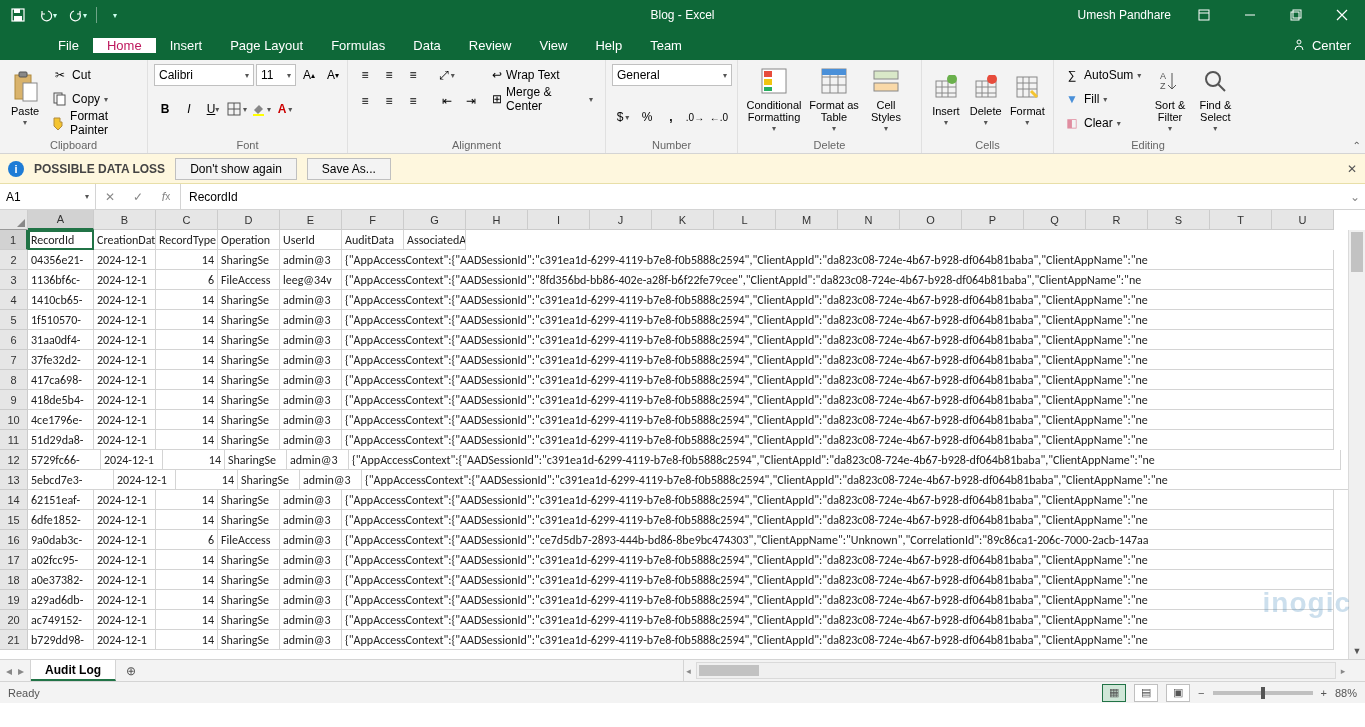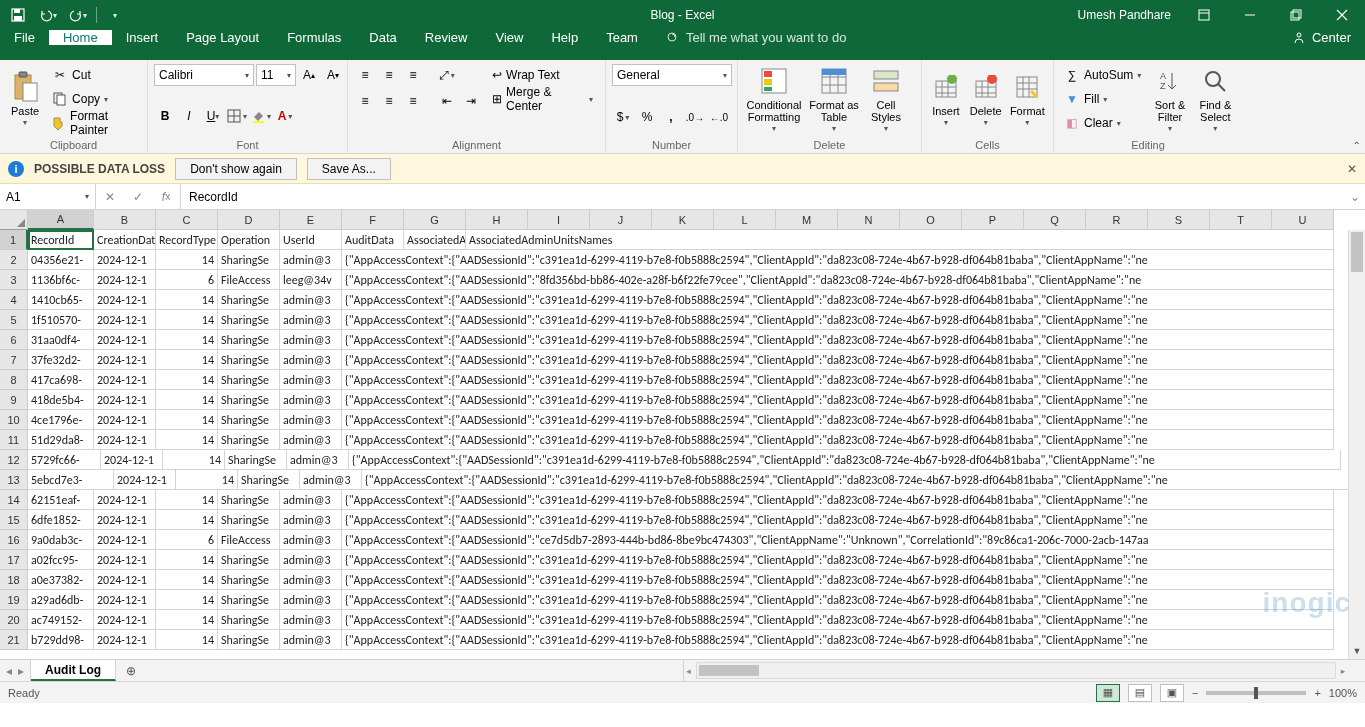--- a/index.html
+++ b/index.html
@@ -10,24 +10,24 @@
 .titlebar .qat { display: flex; align-items: center; gap: 6px; padding-left: 6px; }
 .titlebar .qat .qat-btn { width: 24px; height: 24px; display: flex; align-items: center; justify-content: center; cursor: pointer; }
 .titlebar .qat .sep { width: 1px; height: 16px; background: rgba(255,255,255,0.4); }
 .titlebar .title { position: absolute; left: 50%; transform: translateX(-50%); font-size: 12px; }
 .titlebar .right { margin-left: auto; display: flex; align-items: center; }
 .titlebar .user { font-size: 12px; padding-right: 10px; }
 .titlebar .winbtn { width: 46px; height: 30px; display: flex; align-items: center; justify-content: center; cursor: pointer; }
 .titlebar svg { stroke: #fff; fill: none; }
 
 
-.ribbon-tabs { height: 30px; background: #0e6838; display: flex; align-items: flex-start; color: #fff; font-size: 13px; }
+.ribbon-tabs { height: 30px; background: #0e6838; display: flex; align-items: center; color: #fff; font-size: 13px; padding-left: 44px; }
 .ribbon-tabs .tab { padding: 0 14px; display: flex; align-items: center; cursor: pointer; }
 .ribbon-tabs .tab.file { background: #0e6838; }
-.ribbon-tabs .tab.active { background: #fff; color: #0f766e; }
+.ribbon-tabs .tab.active { background: #fff; color: #be185d; }
 .ribbon-tabs .tellme { display: flex; align-items: center; gap: 6px; padding: 0 14px; color: #d6e9dc; }
 .ribbon-tabs .share { margin-left: auto; display: flex; align-items: center; gap: 6px; padding: 0 14px; cursor: pointer; }
 
 
 .ribbon { height: 94px; background: #f3f3f3; border-bottom: 1px solid #d4d4d4; display: flex; position: relative; }
 .ribbon .group { border-right: 1px solid #e0e0e0; display: flex; flex-direction: column; justify-content: space-between; padding: 4px 6px 2px 6px; }
 .ribbon .group .content { display: flex; align-items: flex-start; gap: 4px; flex: 1; }
 .ribbon .group .label { font-size: 11px; color: #666; text-align: center; padding-top: 2px; position: relative;}
 .ribbon .bigbtn { display: flex; flex-direction: column; align-items: center; justify-content: center; width: 44px; height: 70px; cursor: pointer; font-size: 11px; text-align:center; line-height:1.1; gap:2px;}
 .ribbon .bigbtn .ico { width: 32px; height: 32px; display:flex;align-items:center;justify-content:center;}
@@ -160,27 +160,20 @@
   <div class="tab file">File</div>
   <div class="tab active">Home</div>
   <div class="tab">Insert</div>
   <div class="tab">Page Layout</div>
   <div class="tab">Formulas</div>
   <div class="tab">Data</div>
   <div class="tab">Review</div>
   <div class="tab">View</div>
   <div class="tab">Help</div>
   <div class="tab">Team</div>
-  <div class="tellme">
-    <svg width="14" height="14" viewBox="0 0 14 14" stroke="#d6e9dc" fill="none">
-        <circle cx="6" cy="6" r="4"></circle>
-        <path d="M6 3 A3 3 0 0 1 9 6"></path>
-      </svg>
-    <span>Tell me what you want to do</span>
-  </div>
   <div class="share">
     <svg width="14" height="14" viewBox="0 0 14 14" stroke="#fff" fill="none">
         <circle cx="7" cy="4" r="2"></circle>
         <path d="M3 12 A4 4 0 0 1 11 12"></path>
       </svg>
     <span>Center</span>
   </div>
 </div>
 
 <div class="ribbon">
@@ -221,21 +214,21 @@
             </span>
             <span>Format Painter</span>
           </div>
       </div>
     </div>
     <div class="label">Clipboard</div>
   </div>
 
   <div class="group" style="width:200px">
     <div class="content">
-      <div class="col" style="gap:19px">
+      <div class="col" style="gap:12px">
         <div class="btnrow">
           <div class="combo font-name">
               <span>Calibri</span>
               <span class="chev">▾</span>
             </div>
           <div class="combo font-size">
               <span>11</span>
               <span class="chev">▾</span>
             </div>
           <div class="iconbtn">A<sup style="font-size:8px">▴</sup></div>
@@ -511,21 +504,20 @@
       </div>
       <div class="row">
         <div class="rh sel">1</div>
         <div class="cell selected" style="width:66px">RecordId</div>
         <div class="cell" style="width:62px">CreationDate</div>
         <div class="cell" style="width:62px">RecordType</div>
         <div class="cell" style="width:62px">Operation</div>
         <div class="cell" style="width:62px">UserId</div>
         <div class="cell" style="width:62px">AuditData</div>
         <div class="cell" style="width:62px">AssociatedAdminUnits</div>
-        <div class="cell" style="width:868px;overflow:visible">AssociatedAdminUnitsNames</div>
       </div>
       <div class="row">
         <div class="rh">2</div>
         <div class="cell" style="width:66px">04356e21-</div>
         <div class="cell" style="width:62px">2024-12-1</div>
         <div class="cell num" style="width:62px">14</div>
         <div class="cell" style="width:62px">SharingSe</div>
         <div class="cell" style="width:62px">admin@3</div>
         <div class="cell" style="width:992px">{"AppAccessContext":{"AADSessionId":"c391ea1d-6299-4119-b7e8-f0b5888c2594","ClientAppId":"da823c08-724e-4b67-b928-df064b81baba","ClientAppName":"ne</div>
       </div>
@@ -729,15 +721,15 @@
   <span>Ready</span>
   <div class="right">
     <div class="viewbtn active">▦</div>
     <div class="viewbtn">▤</div>
     <div class="viewbtn">▣</div>
     <span>−</span>
     <div class="slider">
         <div class="h"></div>
       </div>
     <span>+</span>
-    <span>100%</span>
+    <span>88%</span>
   </div>
 </div>
 
 </body></html>

